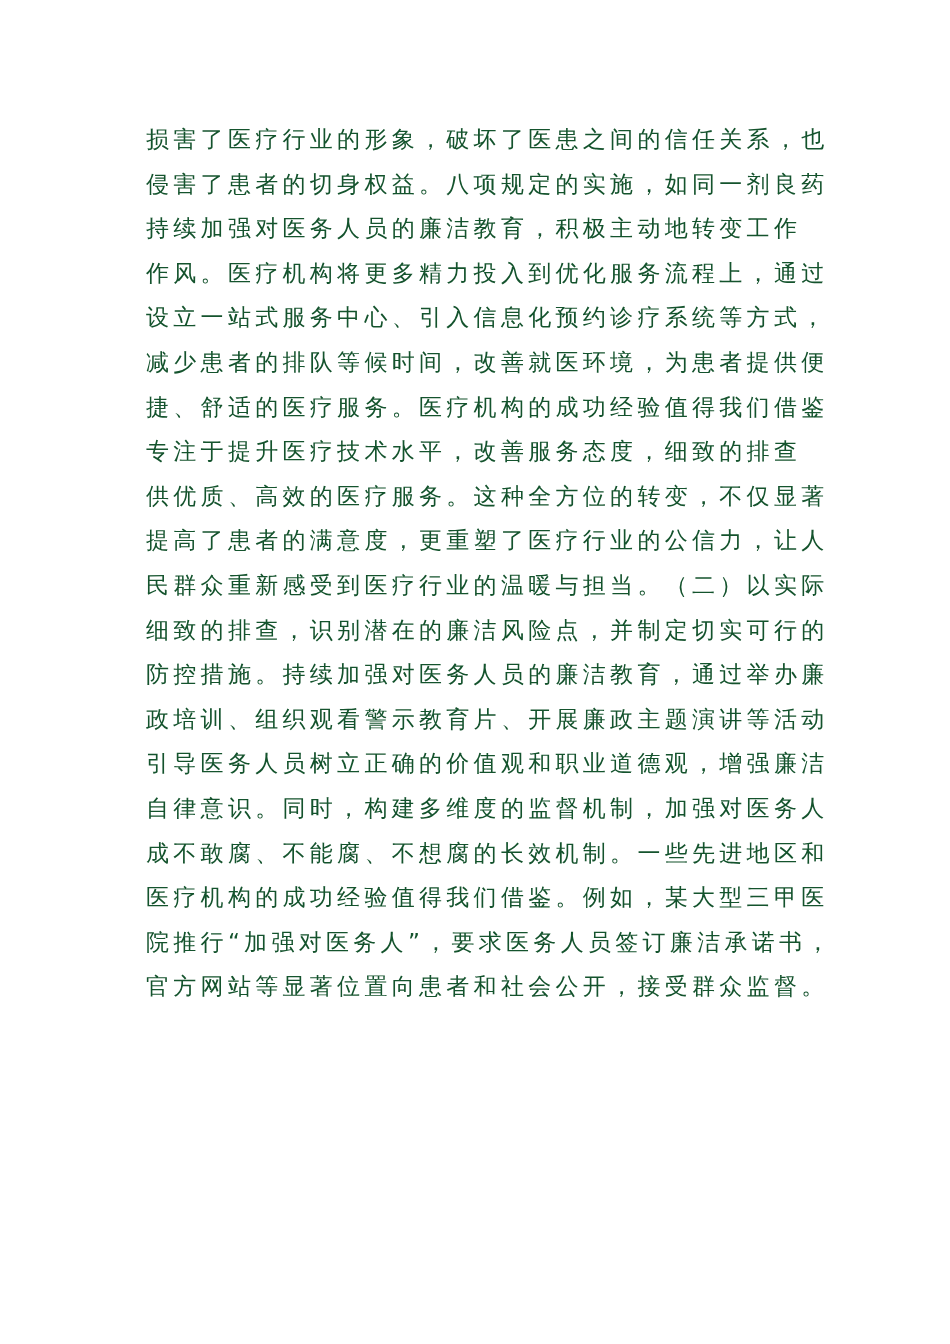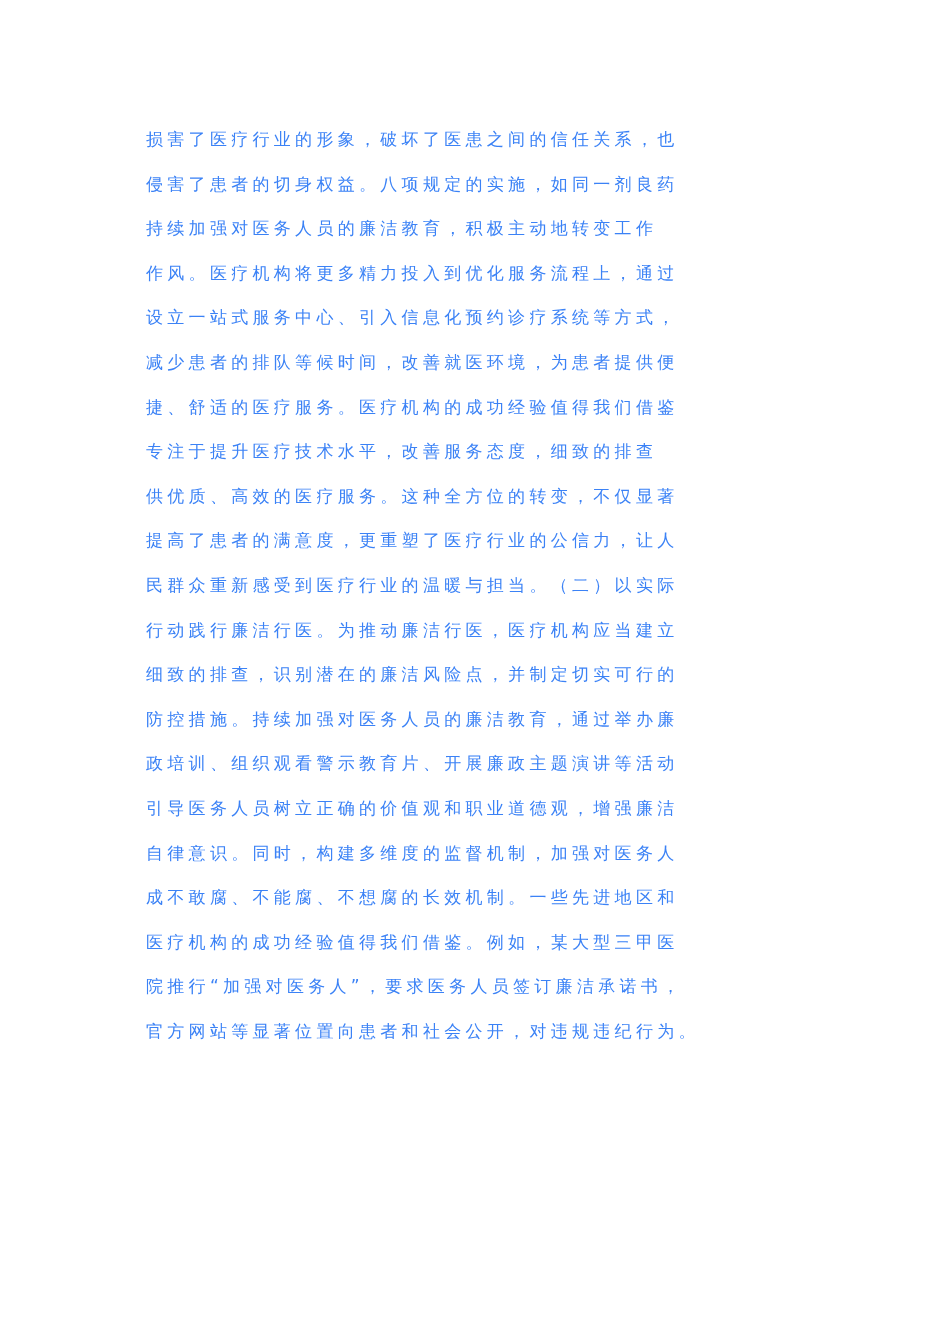--- a/index.html
+++ b/index.html
@@ -24,46 +24,45 @@
       position: absolute;
       left: 146px;
       top: 117px;
       width: 670px;
     }
     .line {
       display: block;
       height: 44.6px;
       line-height: 44.6px;
       font-family: "DejaVu Sans", "Liberation Sans", sans-serif;
-      font-size: 17px;
+      font-size: 23px;
       letter-spacing: 4.3px;
-      color: #3b82f6;
+      color: #14532d;
       white-space: nowrap;
     }
   </style>
 </head>
 <body>
 
 <div class="page">
   <div class="text-block">
     <span class="line">损害了医疗行业的形象，破坏了医患之间的信任关系，也</span>
     <span class="line">侵害了患者的切身权益。八项规定的实施，如同一剂良药</span>
     <span class="line">持续加强对医务人员的廉洁教育，积极主动地转变工作</span>
     <span class="line">作风。医疗机构将更多精力投入到优化服务流程上，通过</span>
     <span class="line">设立一站式服务中心、引入信息化预约诊疗系统等方式，</span>
     <span class="line">减少患者的排队等候时间，改善就医环境，为患者提供便</span>
     <span class="line">捷、舒适的医疗服务。医疗机构的成功经验值得我们借鉴</span>
     <span class="line">专注于提升医疗技术水平，改善服务态度，细致的排查</span>
     <span class="line">供优质、高效的医疗服务。这种全方位的转变，不仅显著</span>
     <span class="line">提高了患者的满意度，更重塑了医疗行业的公信力，让人</span>
     <span class="line">民群众重新感受到医疗行业的温暖与担当。（二）以实际</span>
-    <span class="line">行动践行廉洁行医。为推动廉洁行医，医疗机构应当建立</span>
     <span class="line">细致的排查，识别潜在的廉洁风险点，并制定切实可行的</span>
     <span class="line">防控措施。持续加强对医务人员的廉洁教育，通过举办廉</span>
     <span class="line">政培训、组织观看警示教育片、开展廉政主题演讲等活动</span>
     <span class="line">引导医务人员树立正确的价值观和职业道德观，增强廉洁</span>
     <span class="line">自律意识。同时，构建多维度的监督机制，加强对医务人</span>
     <span class="line">成不敢腐、不能腐、不想腐的长效机制。一些先进地区和</span>
     <span class="line">医疗机构的成功经验值得我们借鉴。例如，某大型三甲医</span>
     <span class="line">院推行“加强对医务人”，要求医务人员签订廉洁承诺书，</span>
-    <span class="line">官方网站等显著位置向患者和社会公开，对违规违纪行为。</span>
+    <span class="line">官方网站等显著位置向患者和社会公开，接受群众监督。</span>
   </div>
 </div>
 
 </body></html>

